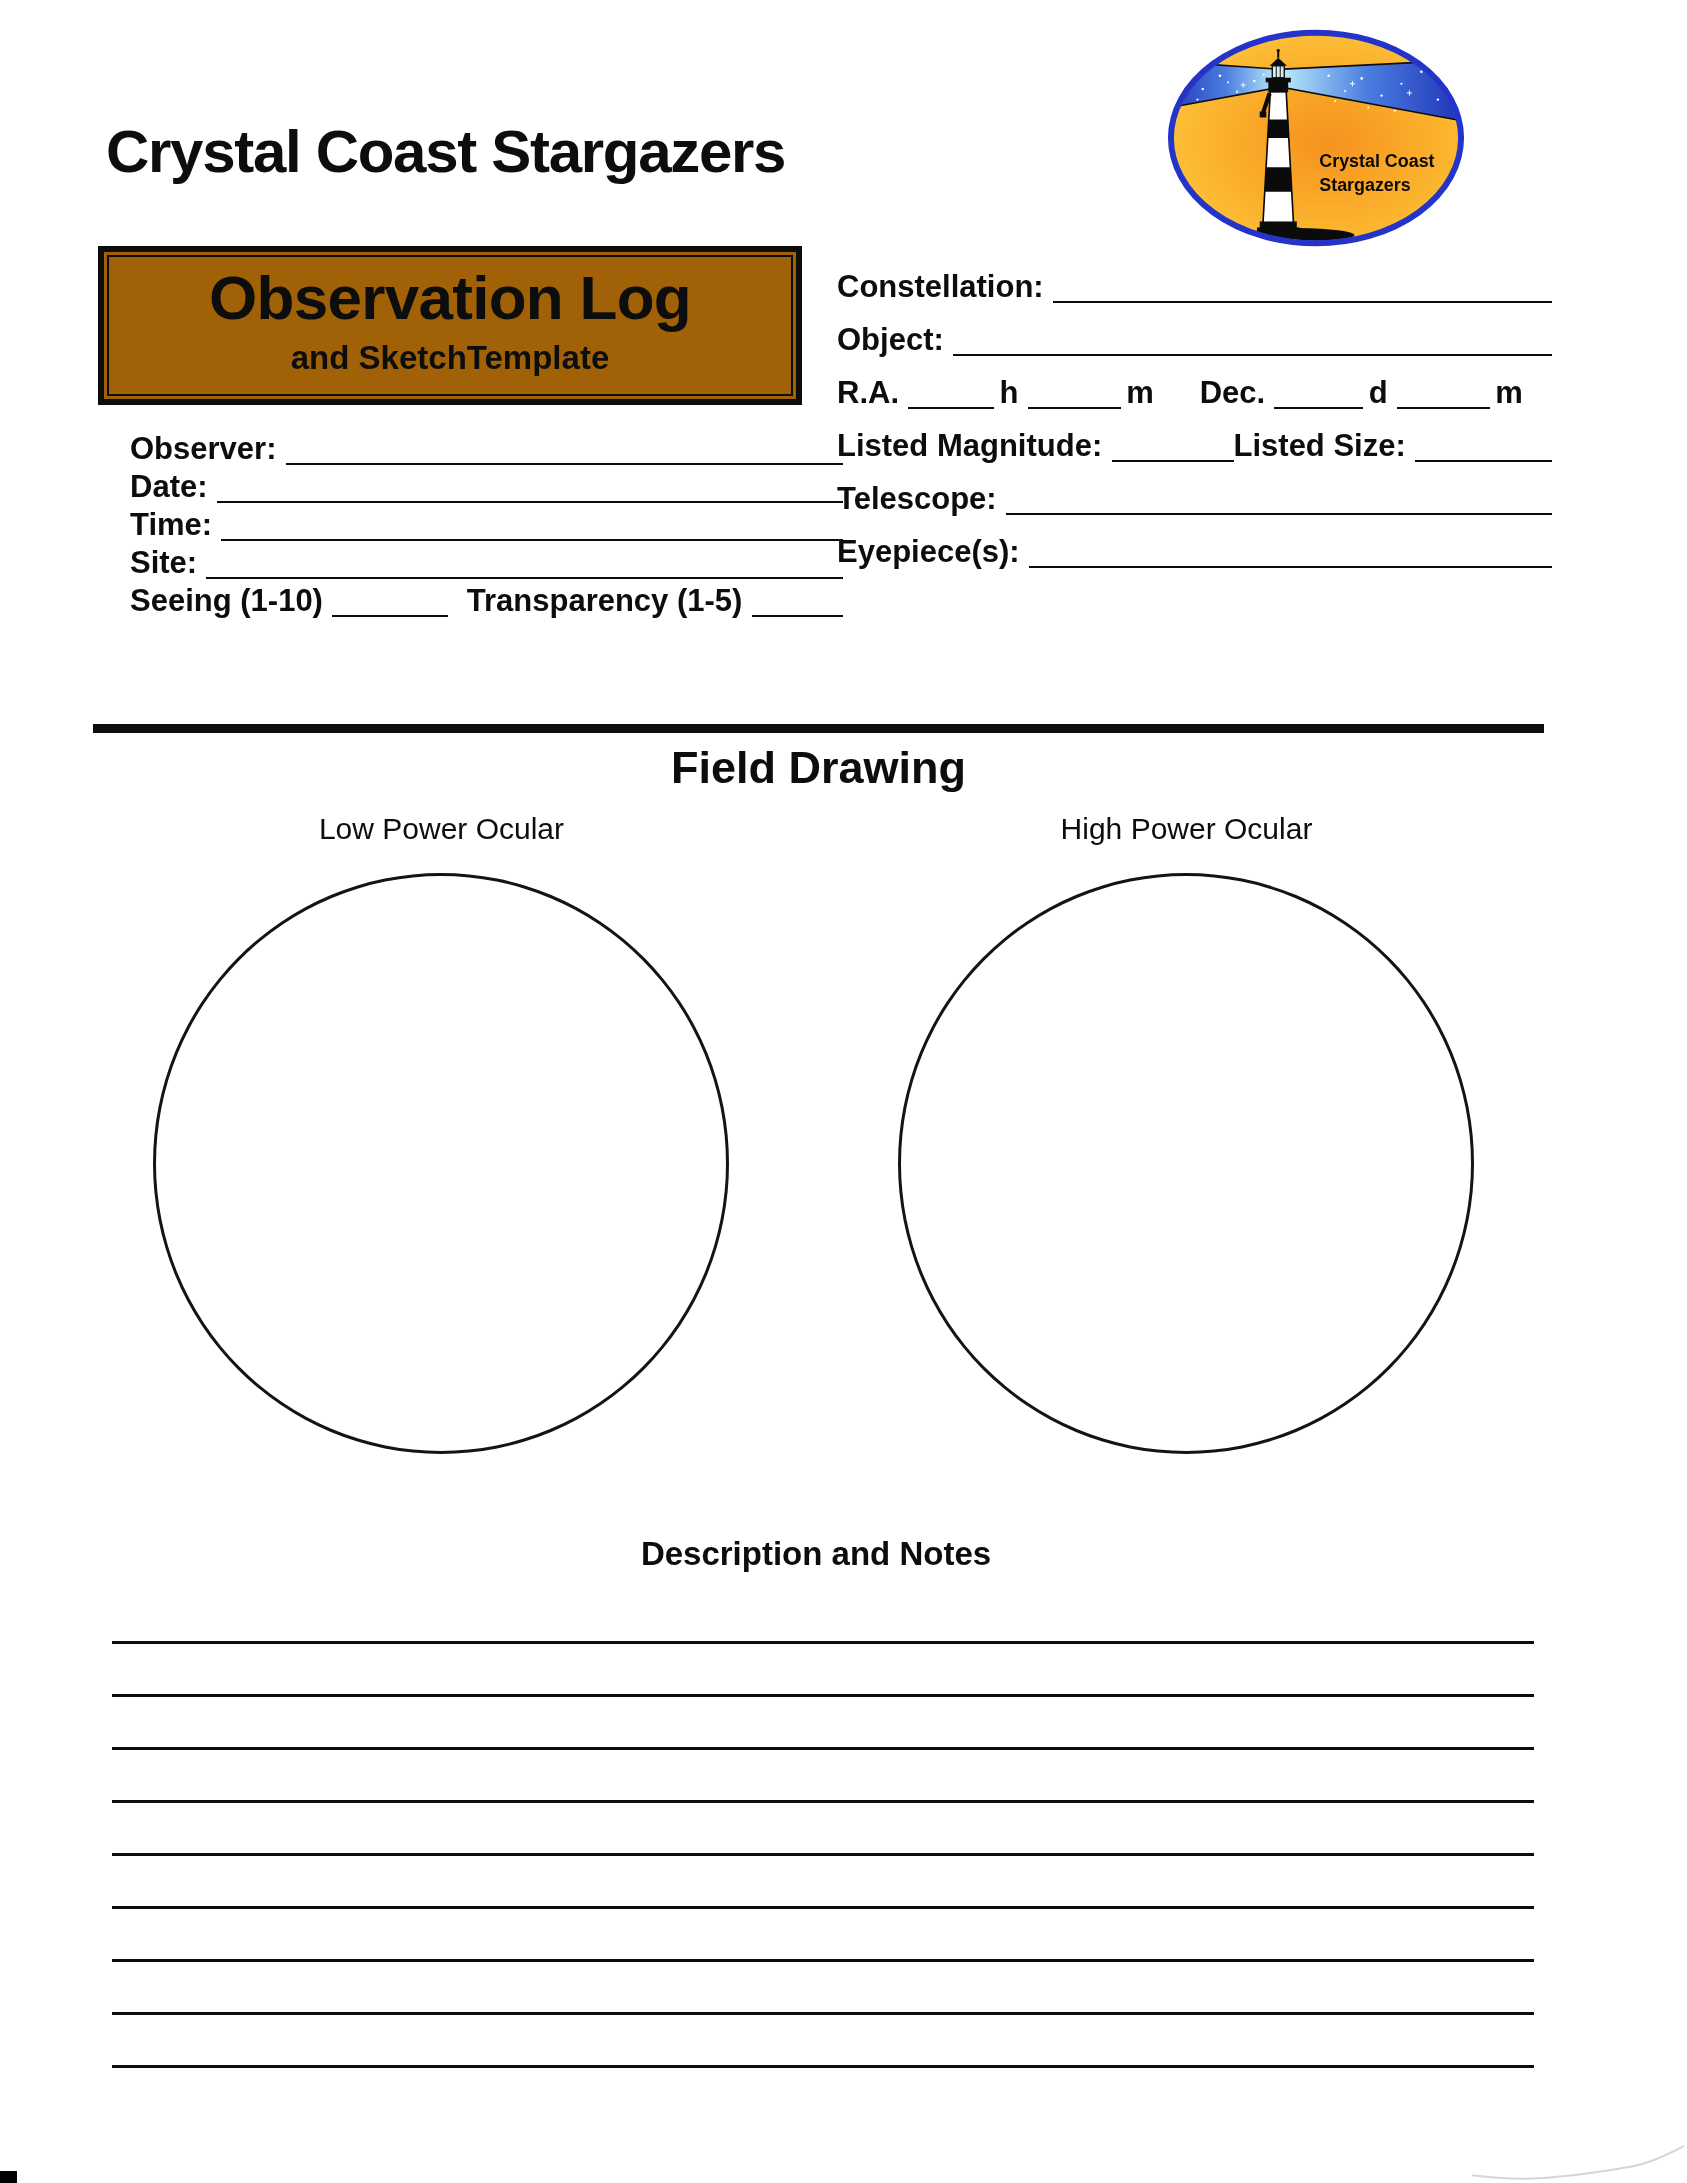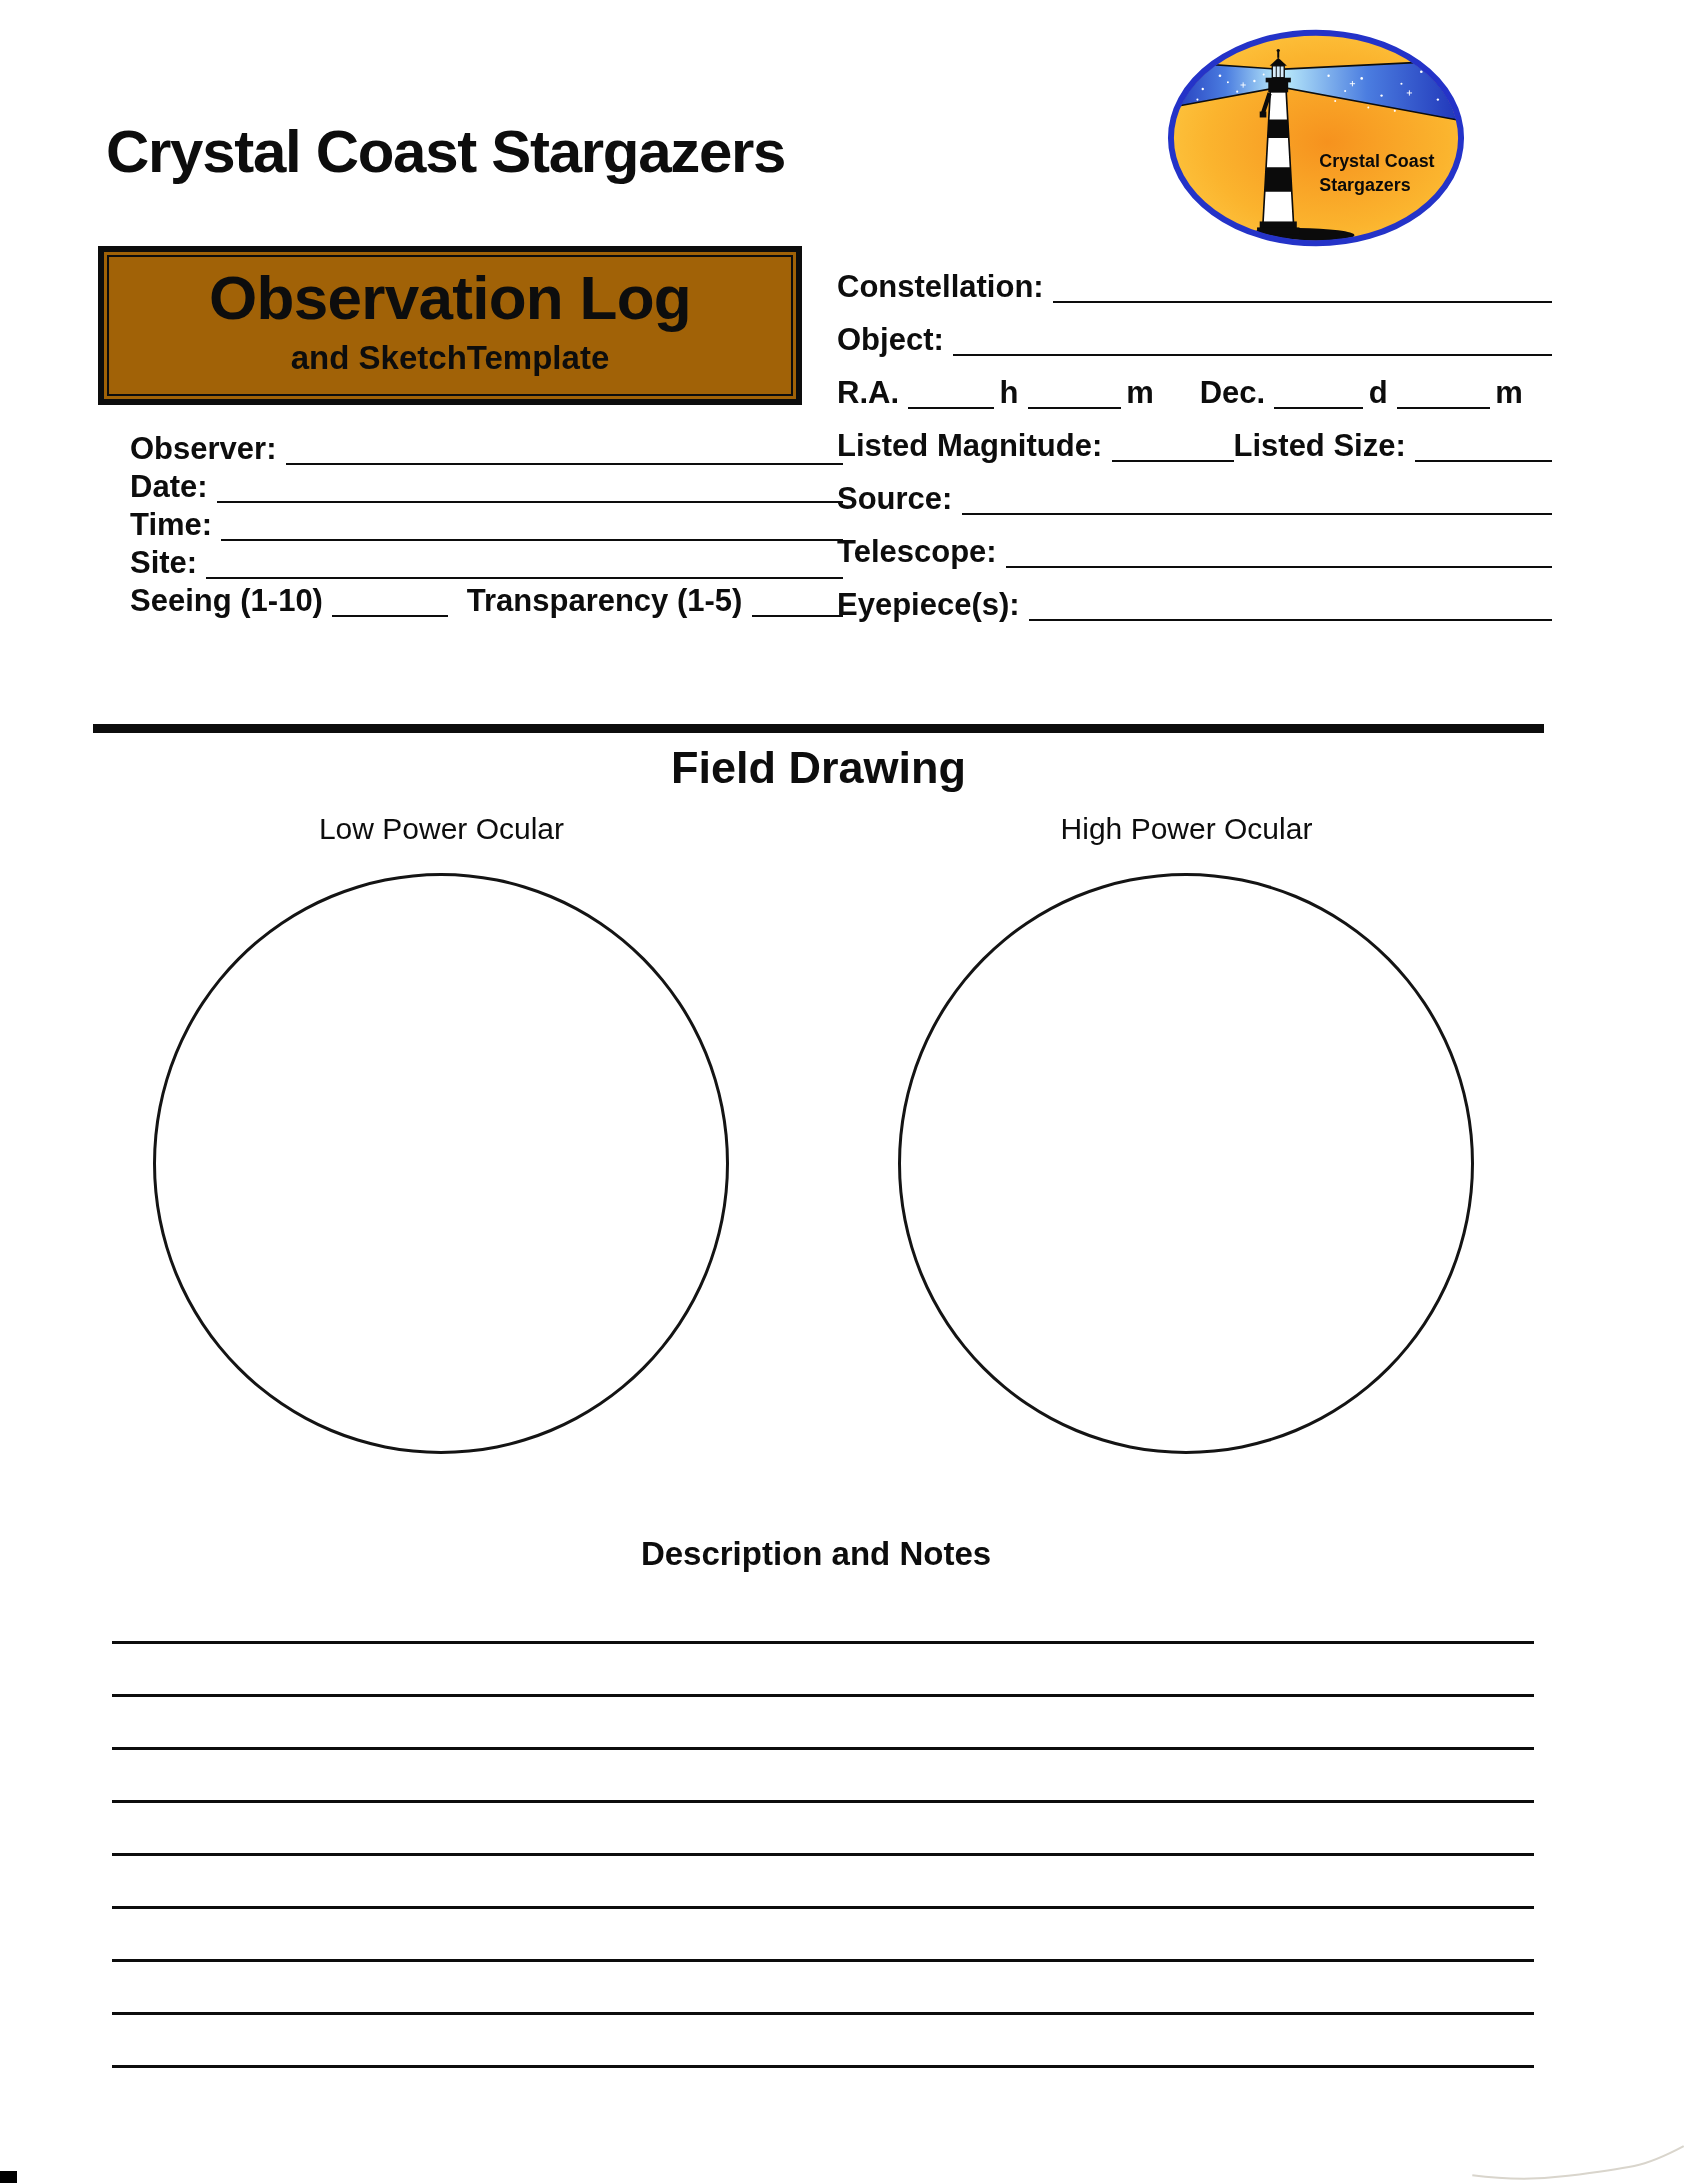--- a/index.html
+++ b/index.html
@@ -175,24 +175,20 @@
       <span class="line fixed w140"></span>
       <span class="unit">m</span>
     </div>
     <div class="frow">
       <span class="lbl">Listed Magnitude:</span>
       <span class="line fixed w185"></span>
       <span class="lbl gap18">Listed Size:</span>
       <span class="line"></span>
     </div>
     <div class="frow">
-      <span class="lbl">Source:</span>
-      <span class="line"></span>
-    </div>
-    <div class="frow">
       <span class="lbl">Telescope:</span>
       <span class="line"></span>
     </div>
     <div class="frow">
       <span class="lbl">Eyepiece(s):</span>
       <span class="line"></span>
     </div>
   </div>
 
   <div class="fields-left">

